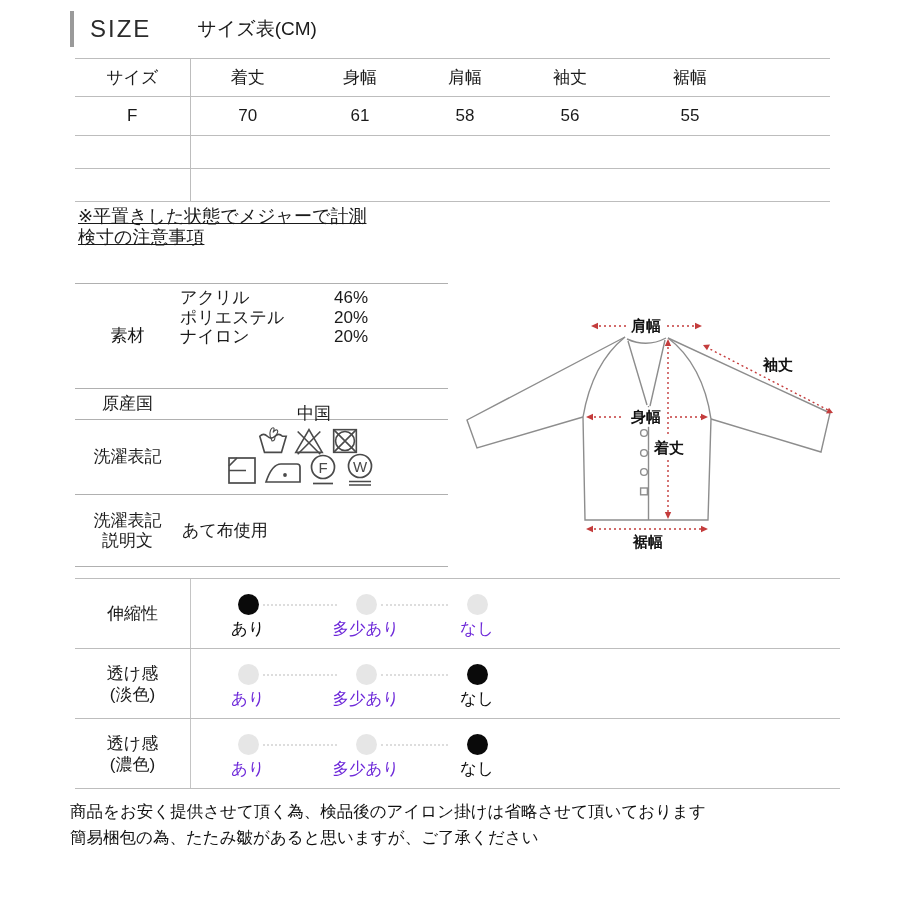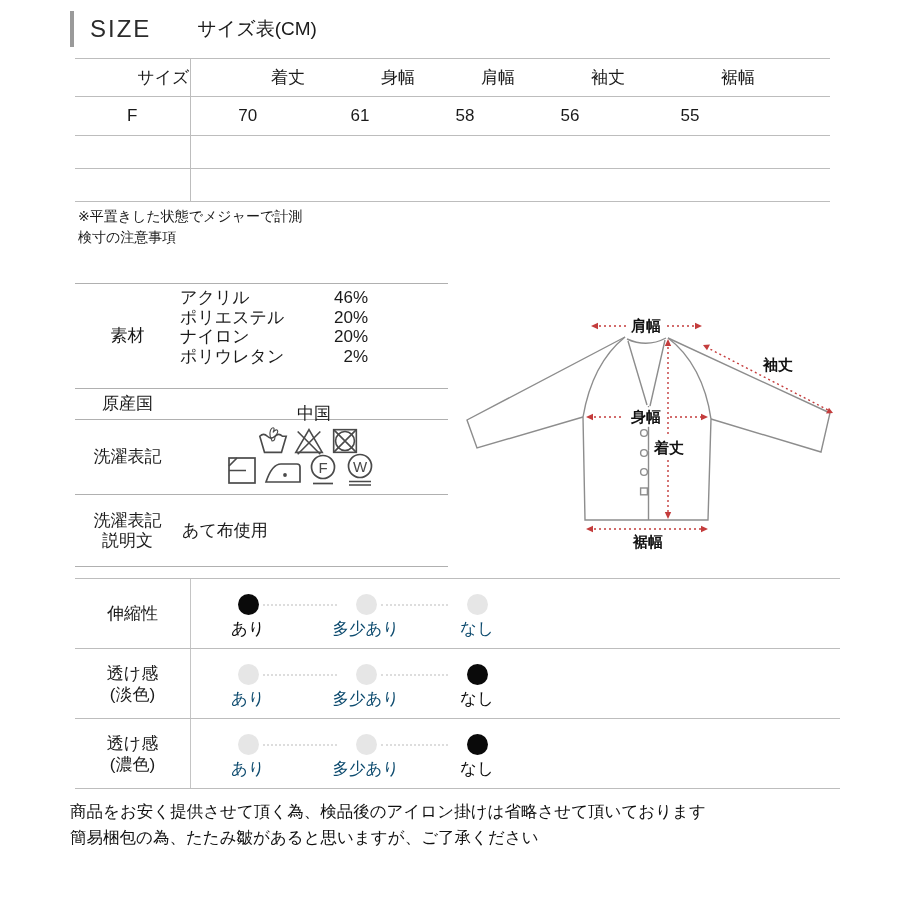--- a/index.html
+++ b/index.html
@@ -11,25 +11,25 @@
   .sec-header{position:absolute;left:70px;top:10px;height:38px;display:flex;align-items:center;}
   .accent-bar{width:4px;height:36px;background:#9a9a9a;margin-right:16px;}
   .sec-label{font-size:24px;letter-spacing:2px;color:#2b2b2b;}
   .sec-title{font-size:19px;margin-left:46px;color:#1a1a1a;}
   
   .size-table{position:absolute;left:75px;top:58px;width:755px;border-collapse:collapse;table-layout:fixed;}
   .size-table tr{border-bottom:1px solid #bdbdbd;}
   .size-table tr.t-top{border-top:1px solid #bdbdbd;}
   .size-table td{font-size:17px;text-align:center;padding:0;}
   .size-table .c0{border-right:1px solid #bdbdbd;}
-  .size-table .hrow td{height:37px;text-align:right;}
+  .size-table .hrow td{height:37px;}
   .size-table .vrow td{height:38px;}
   .size-table .erow td{height:32px;}
   
-  .notes{position:absolute;left:78px;top:206px;font-size:14px;line-height:21px;}
+  .notes{position:absolute;left:78px;top:206px;font-size:18px;line-height:21px;text-decoration:underline;}
   
   .info{position:absolute;left:75px;top:283px;width:373px;border-top:1px solid #b0b0b0;}
   .info-row{position:relative;display:flex;border-bottom:1px solid #b0b0b0;}
   .info-label{width:105px;display:flex;flex-direction:column;align-items:center;justify-content:center;
     font-size:17px;line-height:20px;text-align:center;flex:none;}
   .info-content{flex:1;position:relative;}
   .row-material{height:104px;}
   .mat-list{padding-top:4px;}
   .mat-item{display:flex;font-size:17px;line-height:19.5px;}
   .mat-name{width:142px;}
@@ -43,21 +43,21 @@
   .row-carenote{height:71px;}
   .row-carenote .info-content{display:flex;align-items:center;font-size:17px;padding-left:2px;}
   
   .attrs{position:absolute;left:75px;top:578px;width:765px;border-top:1px solid #bdbdbd;}
   .attr-row{position:relative;display:flex;border-bottom:1px solid #bdbdbd;height:69px;}
   .attr-label{width:115px;flex:none;border-right:1px solid #c4c4c4;display:flex;flex-direction:column;
     align-items:center;justify-content:center;font-size:17px;line-height:21px;text-align:center;}
   .attr-scale{flex:1;position:relative;}
   .opt{position:absolute;top:0;width:90px;text-align:center;}
   .opt .dot{width:21px;height:21px;border-radius:50%;background:#e6e6e6;margin:15px auto 0;}
-  .opt .oname{margin-top:3px;font-size:16.5px;color:#0c4a6e;}
+  .opt .oname{margin-top:3px;font-size:16.5px;color:#6d28d9;}
   .opt.on .dot{background:#0a0a0a;}
   .opt.on .oname{color:#0a0a0a;}
   .opt0{left:12px;} .opt1{left:130px;} .opt2{left:241px;}
   .conn{position:absolute;top:25px;border-top:2px dotted #ddd;}
   .conn.a{left:72px;width:74px;} .conn.b{left:190px;width:67px;}
   
   .footer{position:absolute;left:70px;top:798px;font-size:16.5px;line-height:26px;color:#111;}
   
   .garment{position:absolute;left:445px;top:295px;}
   .gline{stroke:#8d8d8d;stroke-width:1.4;fill:none;}
@@ -146,24 +146,20 @@
             <span class="mat-pct">46%</span>
           </div>
           <div class="mat-item">
             <span class="mat-name">ポリエステル</span>
             <span class="mat-pct">20%</span>
           </div>
           <div class="mat-item">
             <span class="mat-name">ナイロン</span>
             <span class="mat-pct">20%</span>
           </div>
-          <div class="mat-item">
-            <span class="mat-name">ポリウレタン</span>
-            <span class="mat-pct">2%</span>
-          </div>
         </div>
       </div>
     </div>
 
     <div class="info-row row-origin">
       <div class="info-label">原産国</div>
       <div class="info-content">中国</div>
     </div>
 
     <div class="info-row row-care">

